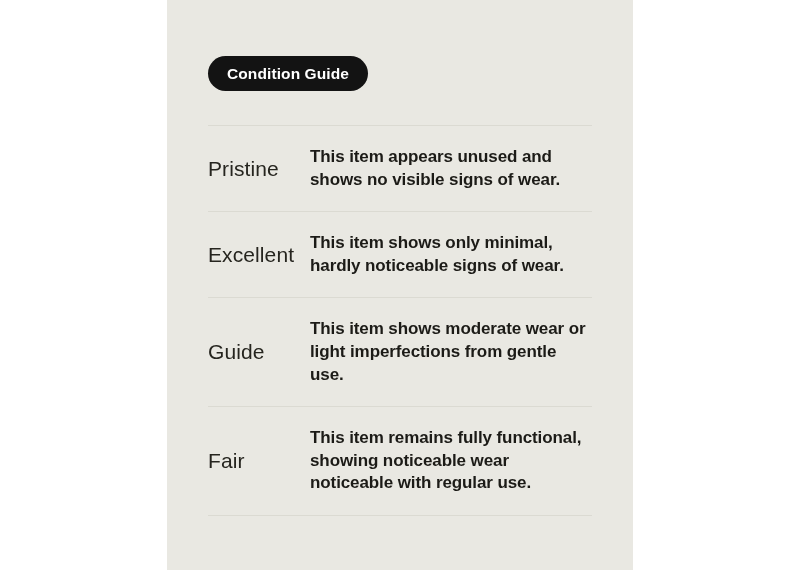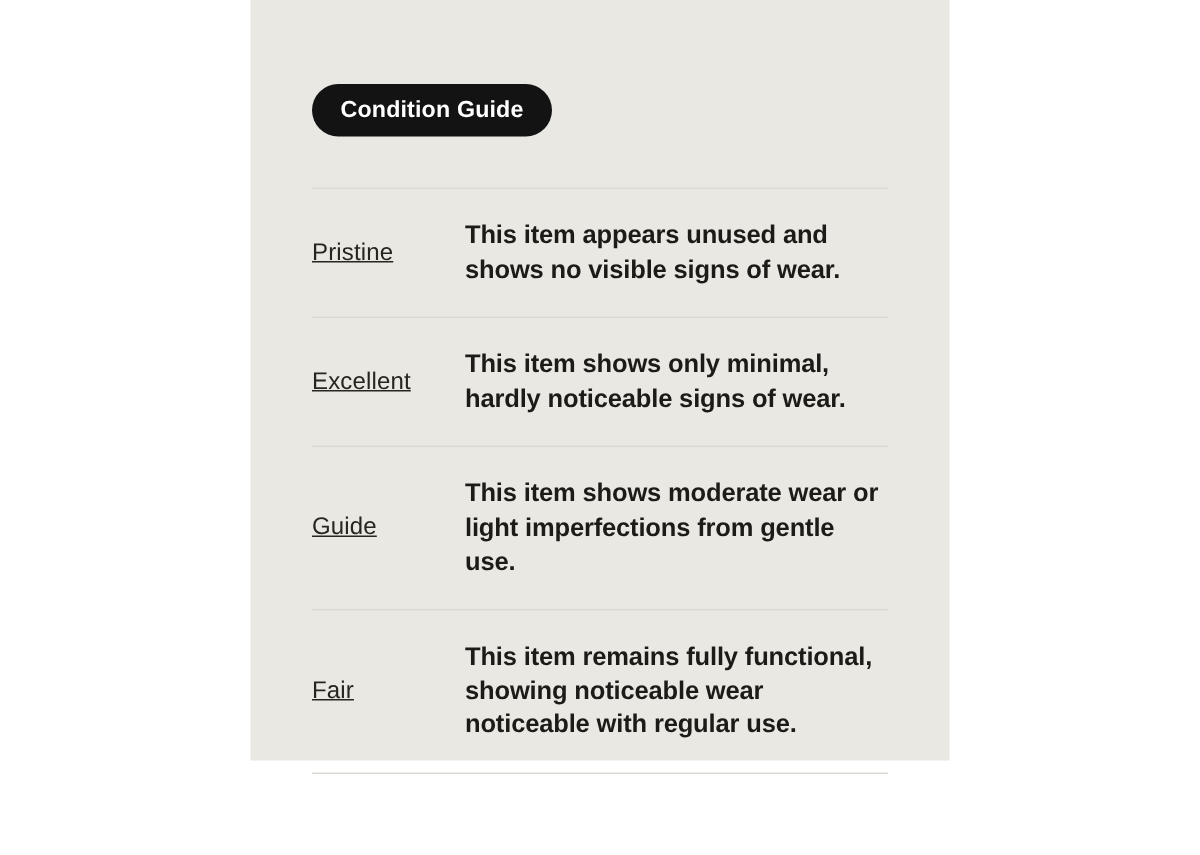--- a/index.html
+++ b/index.html
@@ -17,21 +17,21 @@
   html,body{width:800px;height:570px;}
   body{
     background:var(--page-bg);
     font-family:"Liberation Sans","DejaVu Sans",sans-serif;
     display:flex;
     justify-content:center;
     overflow:hidden;
   }
   .card{
     width:466px;
-    height:507px;
+    height:570px;
     background:var(--card-bg);
     padding:0 41px;
   }
   .header{
     margin-top:56px;
     height:35px;
     display:flex;
     align-items:center;
     justify-content:space-between;
   }
@@ -69,24 +69,23 @@
     align-items:center;
     border-top:1px solid var(--divider);
     padding:20px 0;
   }
   .row:last-child{
     border-bottom:1px solid var(--divider);
   }
   .cond-label{
     width:102px;
     flex:0 0 102px;
-    font-size:16px;
+    font-size:21px;
     color:var(--label-ink);
     letter-spacing:.1px;
-    text-decoration:underline;
   }
   .cond-desc{
     width:290px;
     font-size:17px;
     font-weight:700;
     line-height:22.6px;
     color:var(--ink);
     letter-spacing:-0.1px;
     white-space:pre-line;
   }

